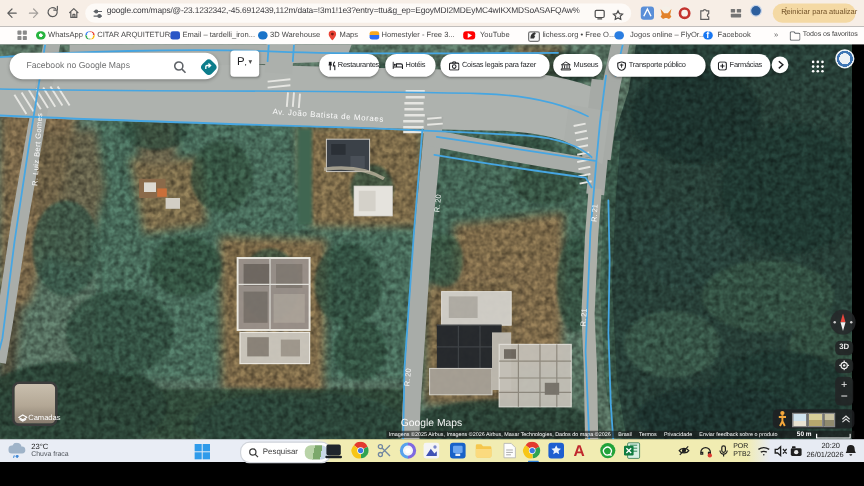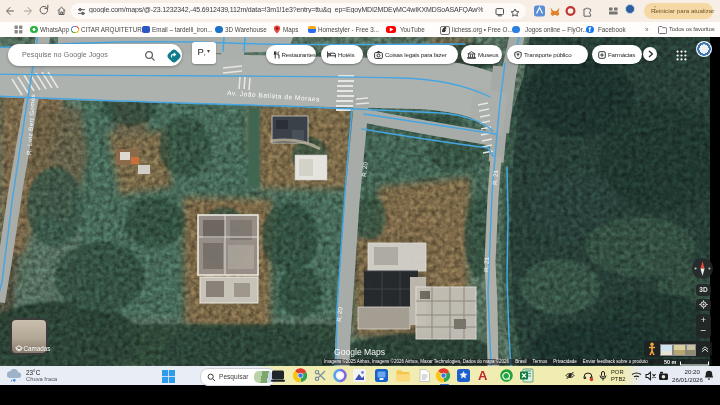--- a/index.html
+++ b/index.html
@@ -289,21 +289,21 @@
     <div class="bk" style="left:645px;color:#666">»</div>
     <svg class="abs" style="left:658px;top:4px" width="9" height="8" viewBox="0 0 9 8">
         <path d="M 0.5,1.5 a 1 1 0 0 1 1,-1 h 2.2 l 1,1.2 h 3 a 1 1 0 0 1 1,1 v 3.8 a 1 1 0 0 1 -1,1 h -6.2 a 1 1 0 0 1 -1,-1 z" fill="none" stroke="#5f6368" stroke-width="0.9"></path>
       </svg>
     <div class="bk" style="left:669px;font-size:5.9px;letter-spacing:-0.1px">Todos os favoritos</div>
   </div>
 
   <div class="abs" id="mapsui" style="left:0;top:0;width:720px;height:405px;pointer-events:none">
 
     <div class="abs" id="spill">
-      <div class="ph">Pesquise no Google Jogos</div>
+      <div class="ph">Facebook no Google Maps</div>
       <svg class="abs" style="left:136px;top:5.5px" width="12" height="12" viewBox="0 0 12 12">
           <circle cx="5" cy="5" r="3.4" fill="none" stroke="#5f6368" stroke-width="1.3"></circle>
           <path d="M 7.6,7.6 L 10.6,10.6" stroke="#5f6368" stroke-width="1.3"></path>
         </svg>
       <svg class="abs" style="left:159px;top:4.5px" width="14" height="14" viewBox="0 0 14 14">
           <rect x="1.5" y="1.5" width="11" height="11" rx="3.4" transform="rotate(45 7 7)" fill="#0d7d8c"></rect>
           <path d="M 4.5,8.6 v -2 a 1 1 0 0 1 1,-1 h 2.6 m -1.4,-1.6 l 1.8,1.6 -1.8,1.6" stroke="#fff" stroke-width="1.1" fill="none"></path>
         </svg>
     </div>
     <div class="abs" id="pbox">

